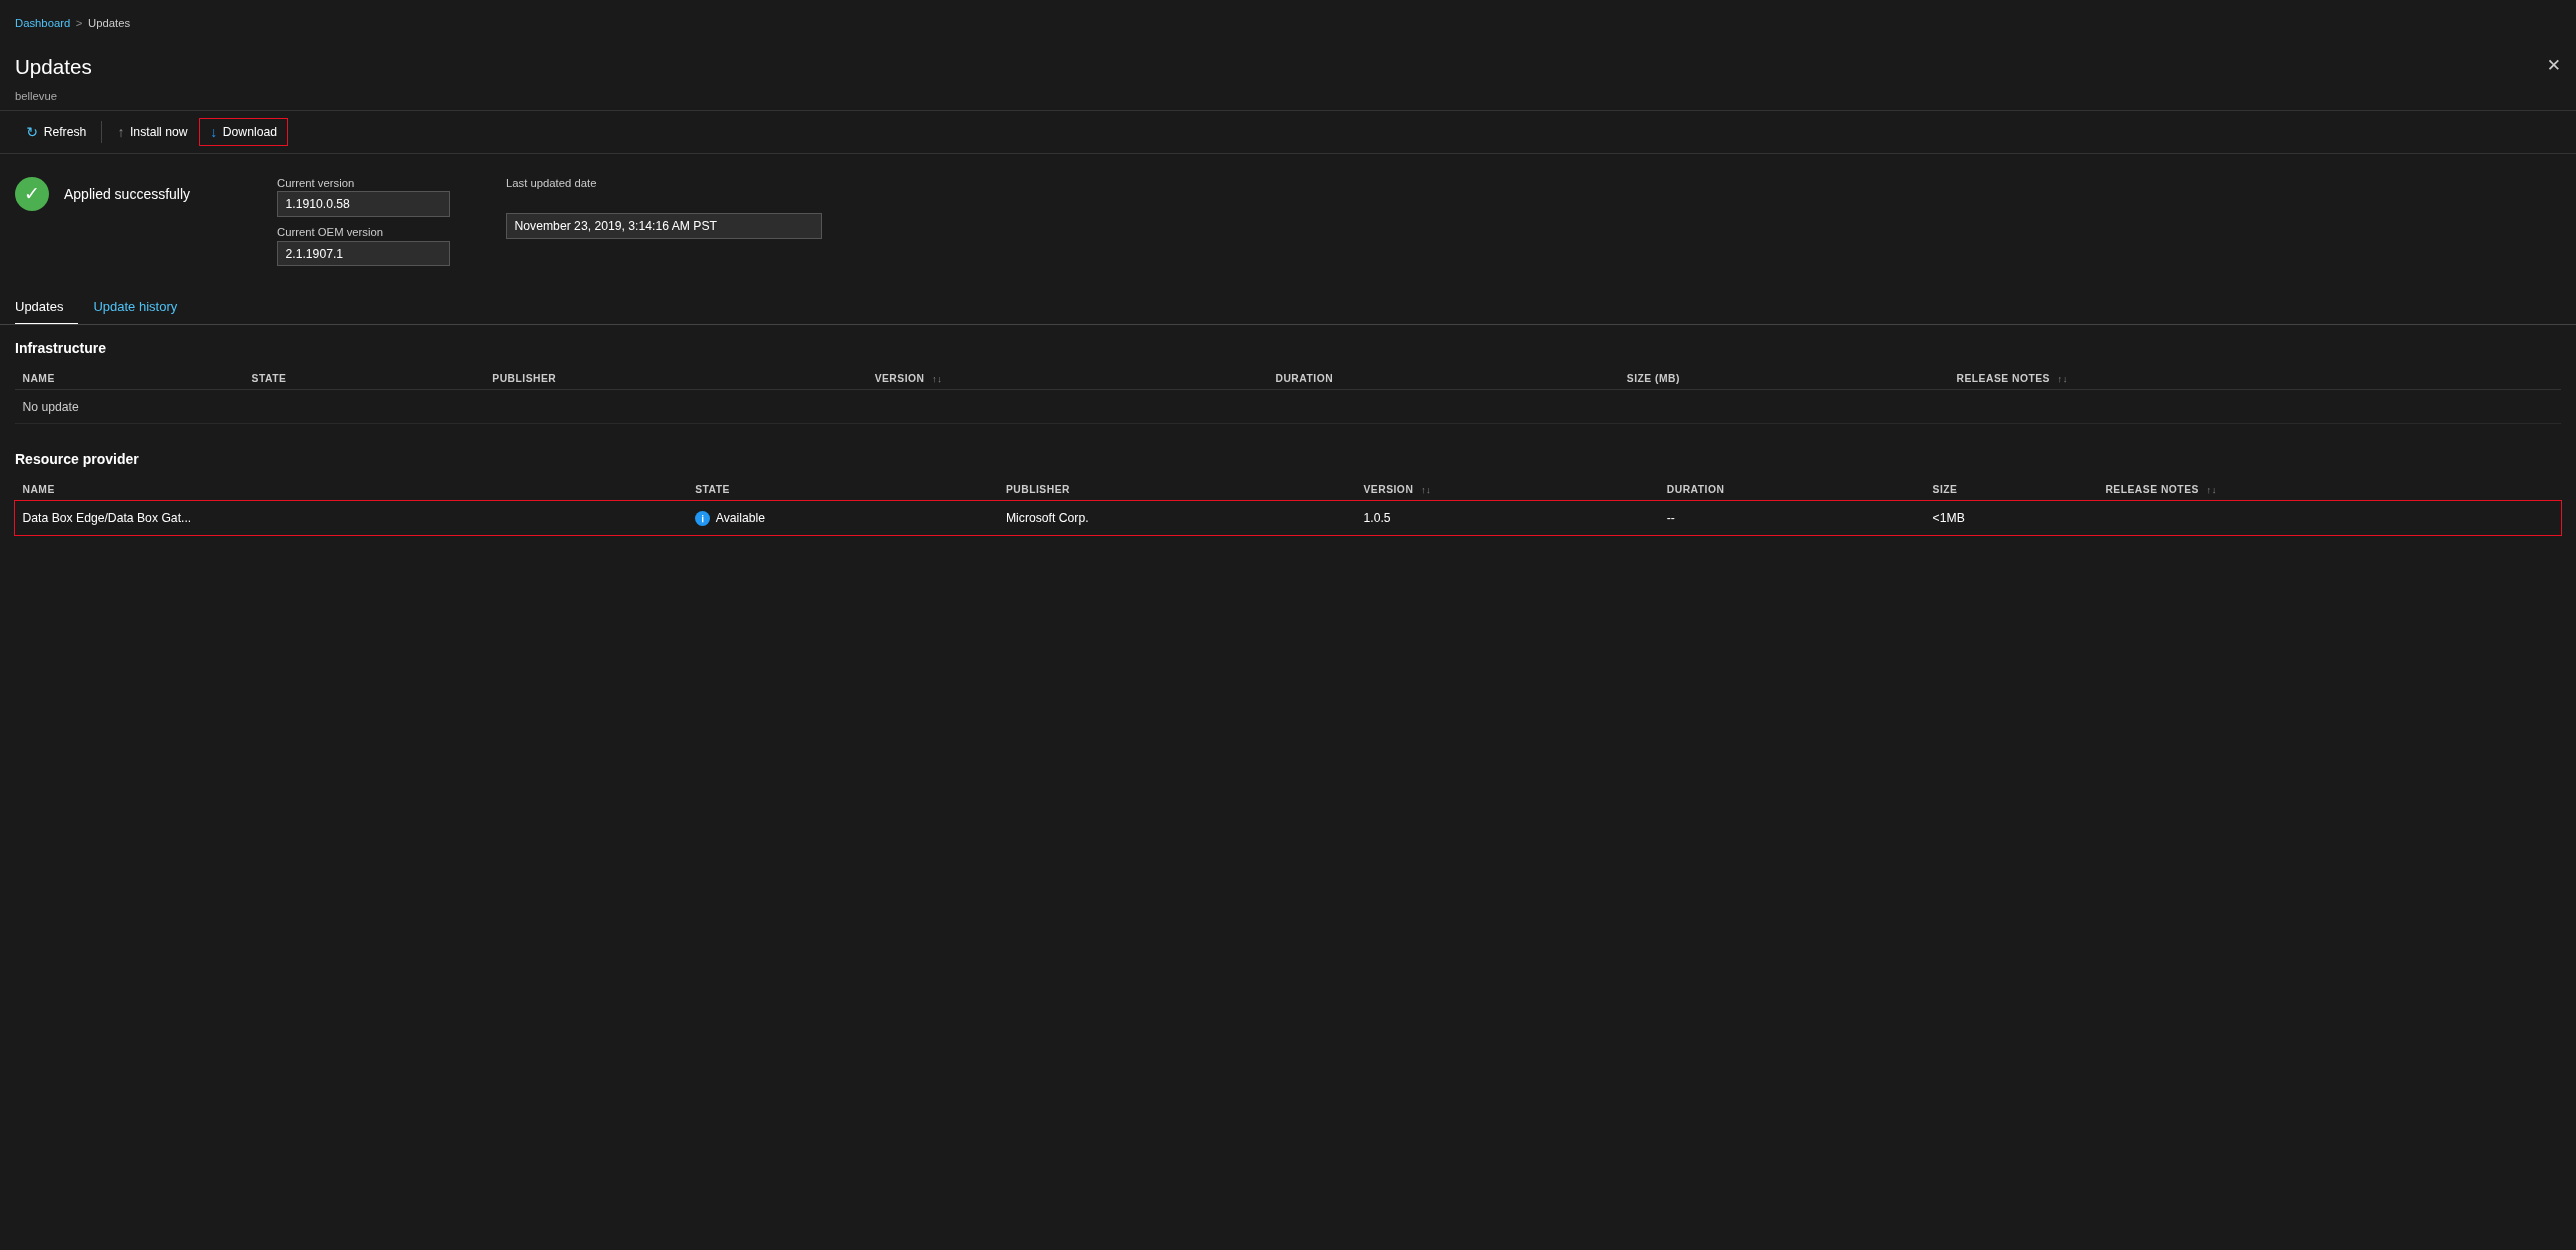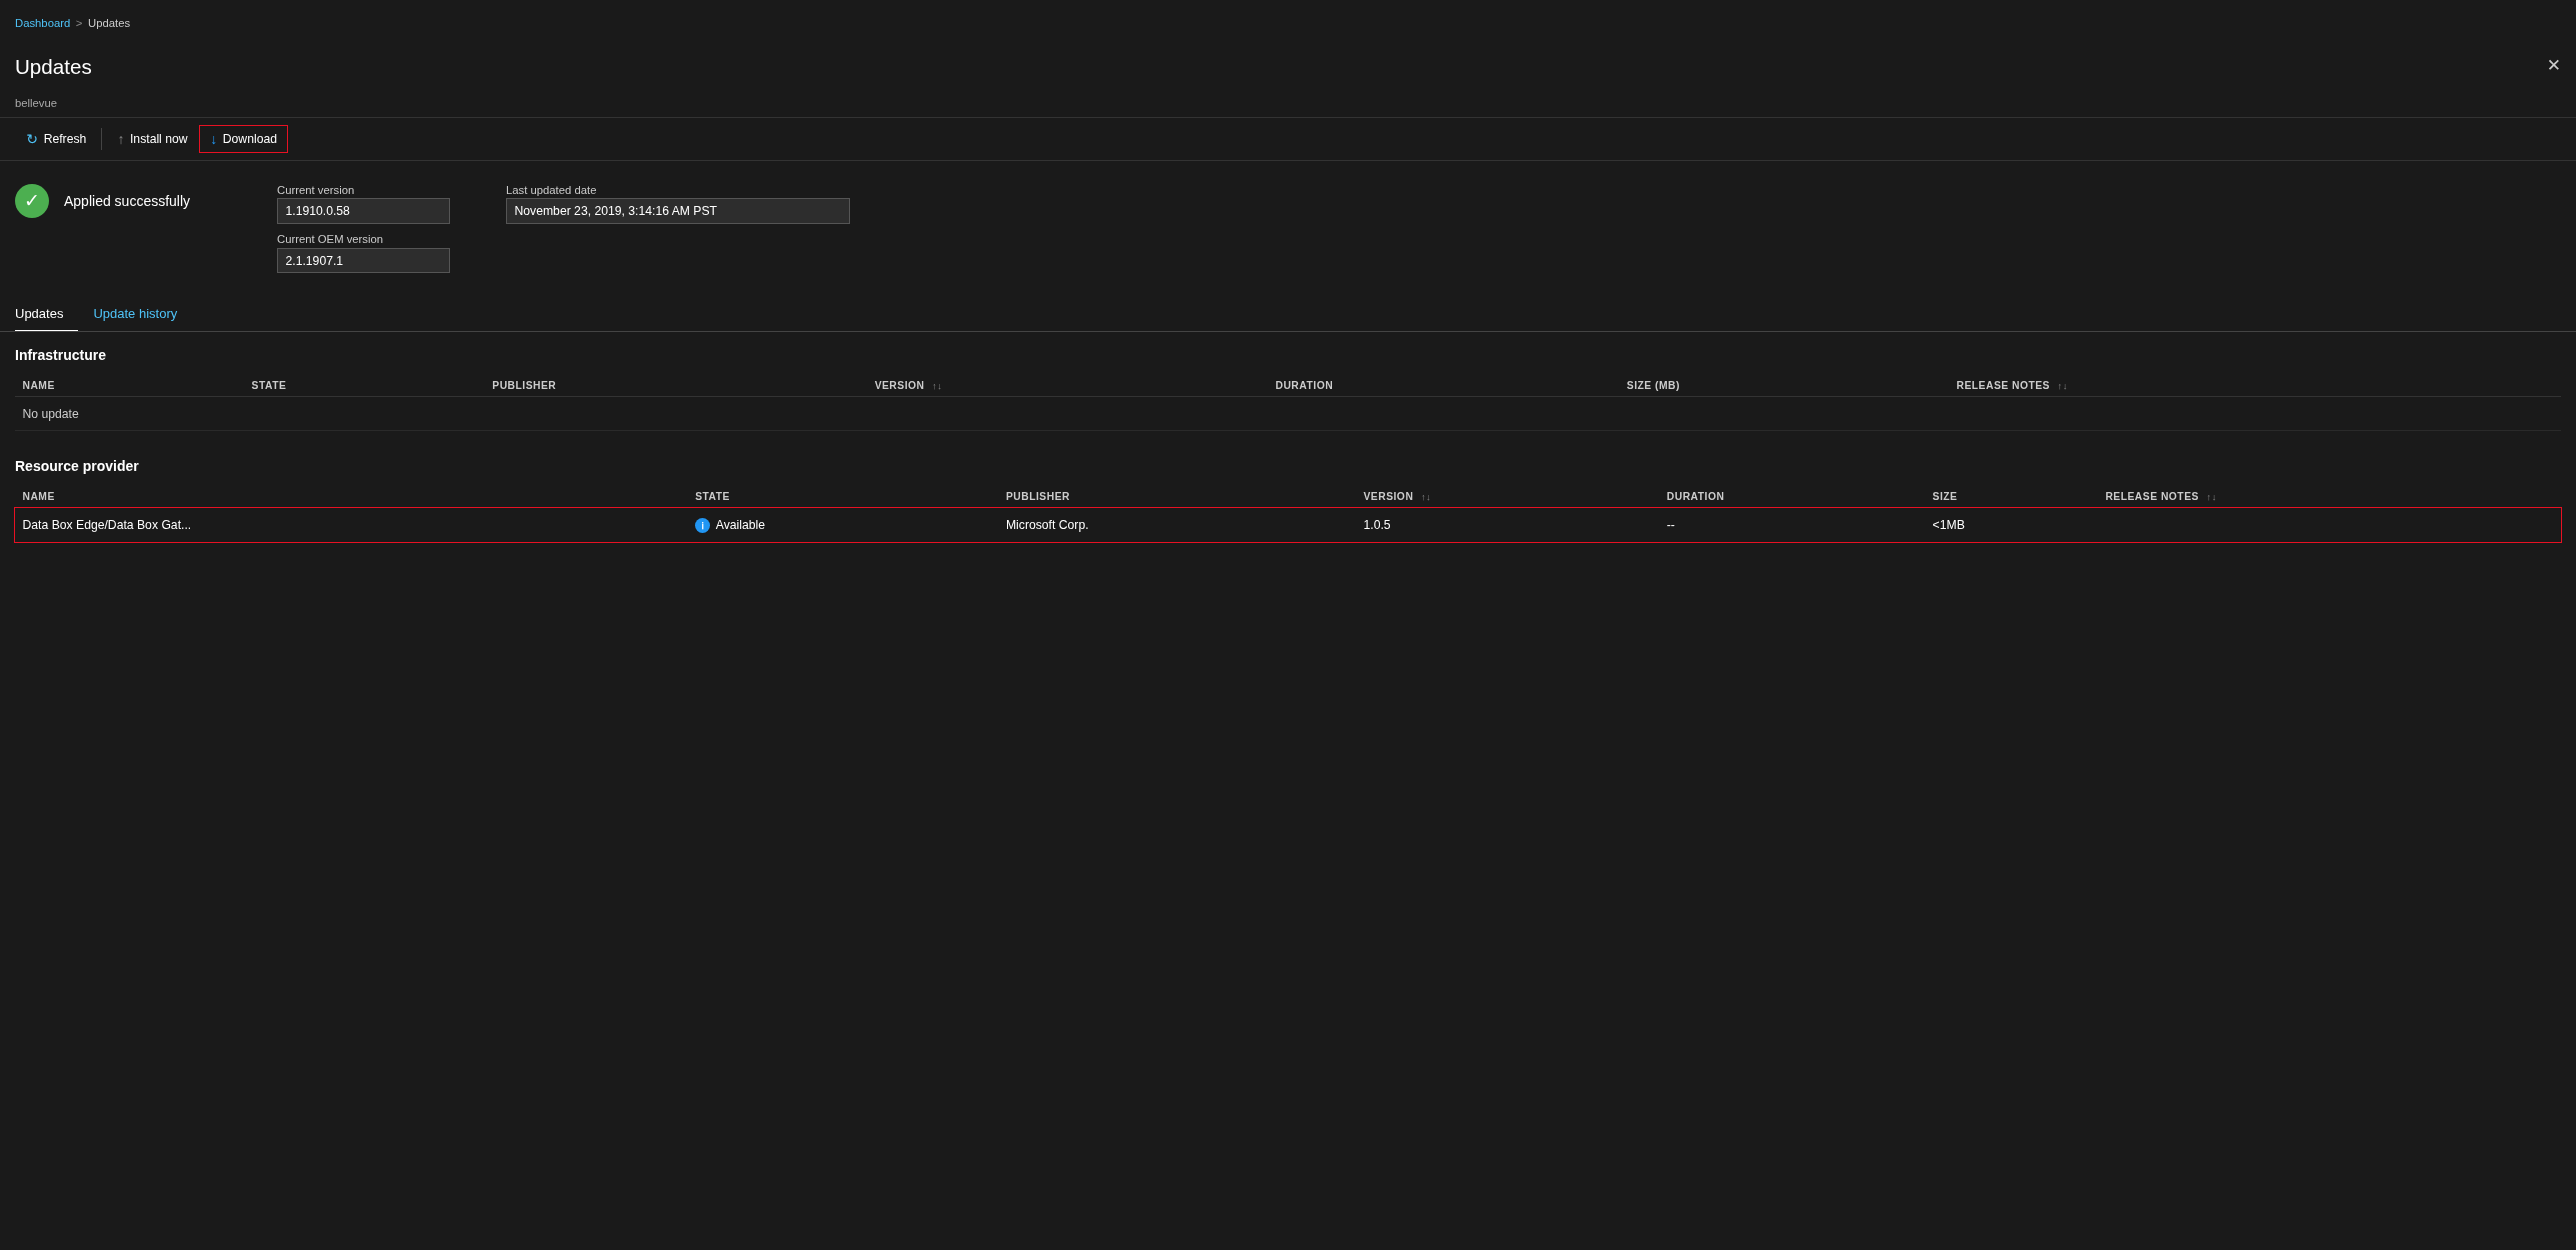--- a/index.html
+++ b/index.html
@@ -39,21 +39,21 @@
       position: relative;
     }
     .page-title {
       font-size: 20.6px;
       font-weight: 300;
       color: #fff;
     }
     .page-subtitle {
       font-size: 11.3px;
       color: #aaa;
-      margin-top: 18px;
+      margin-top: 11px;
     }
     .close-btn {
       position: absolute;
       top: 11.3px;
       right: 15px;
       background: none;
       border: none;
       color: #ccc;
       font-size: 17px;
       cursor: pointer;
@@ -156,21 +156,22 @@
       padding: 4.7px 7.5px;
       width: 173px;
       outline: none;
     }
     .status-fields-right {
       display: flex;
       flex-direction: column;
       gap: 9.4px;
     }
     .field-input-wide {
-      width: 344px;
+      width: 316px;
+      margin-top: 22px;
     }
 
     
     .tabs {
       display: flex;
       padding: 0 15px;
       border-bottom: 0.9px solid #444;
       margin-top: 3.8px;
     }
     .tab {

